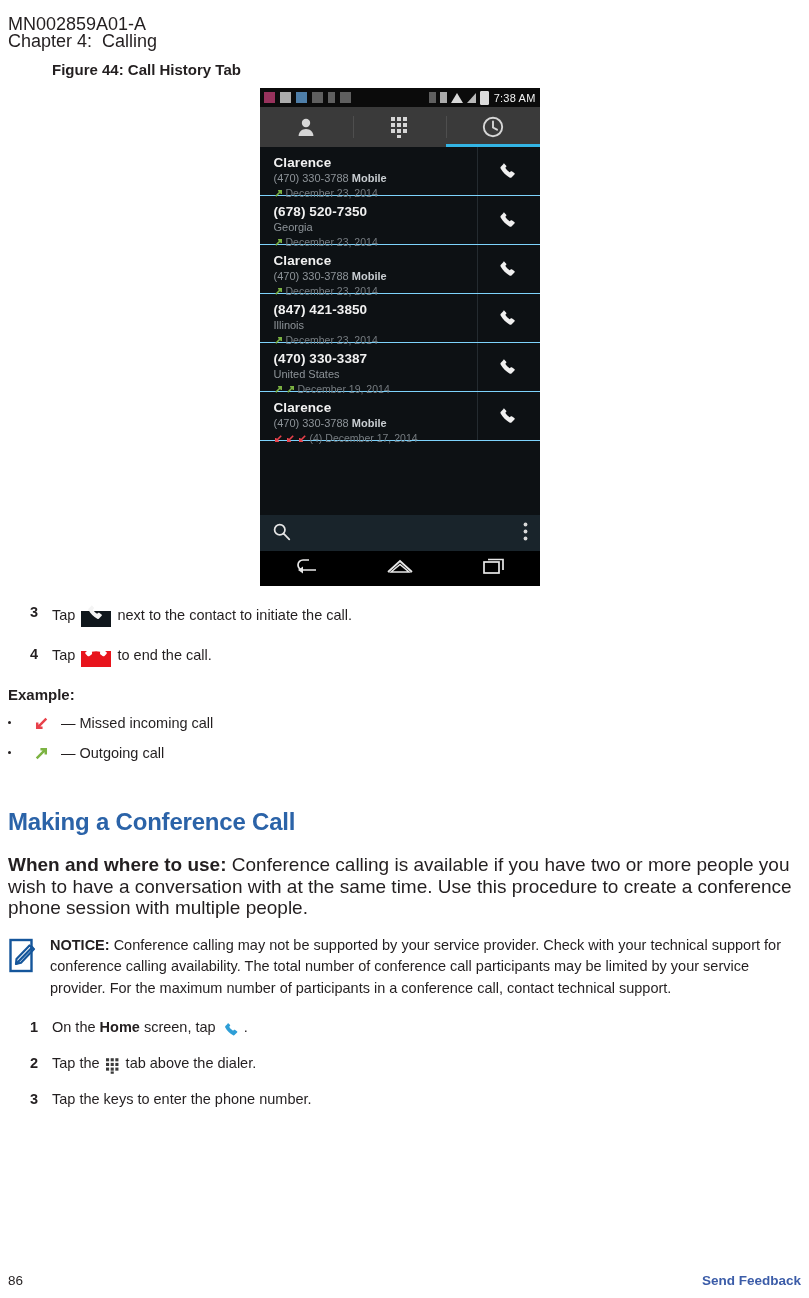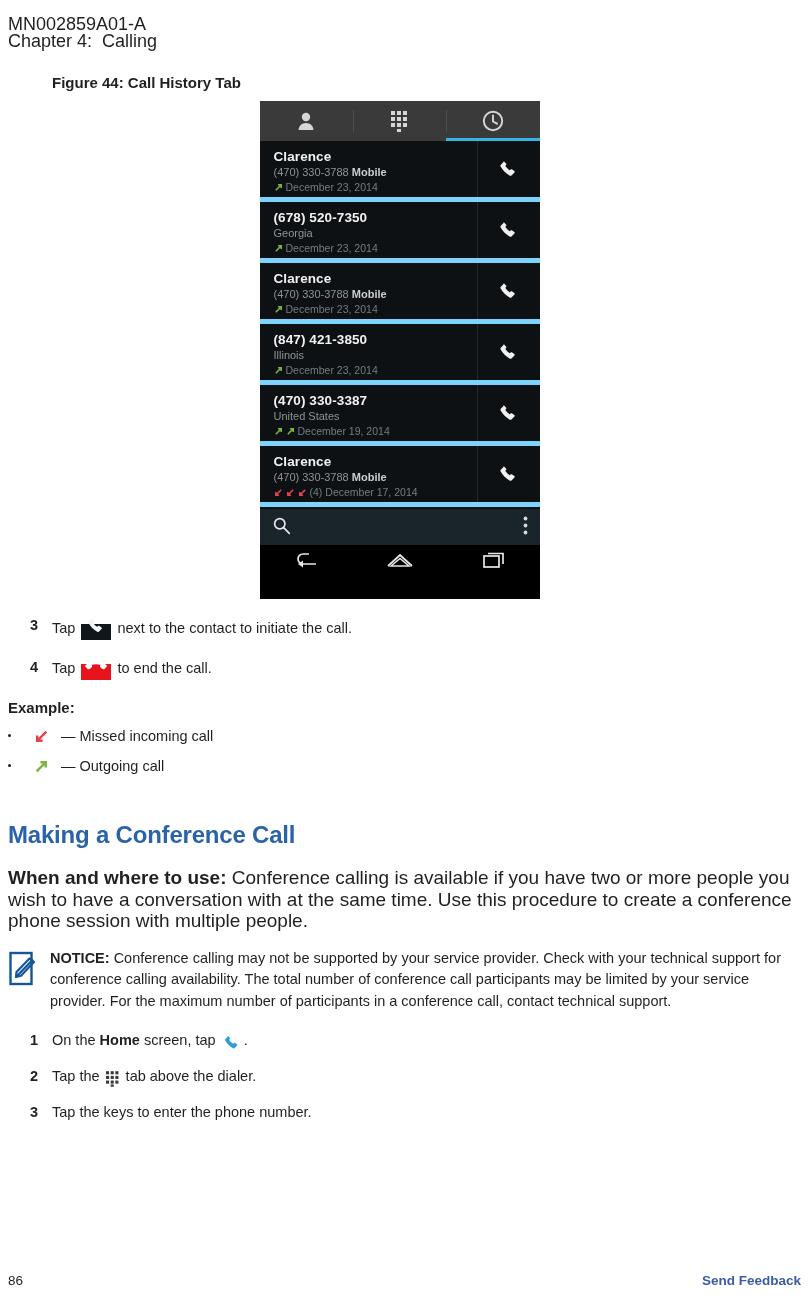--- a/index.html
+++ b/index.html
@@ -32,21 +32,21 @@
     position: absolute;
     left: 8px;
     top: 58px;
     width: 793px;
   }
 
   .figure-title {
     font-size: 15px;
     font-weight: bold;
     color: #231f20;
-    margin: 16px 0 10px 44px;
+    margin: 3px 0 10px 44px;
   }
 
   
   .figure-wrap {
     display: flex;
     justify-content: center;
     margin-left: -10px;
   }
   .phone {
     width: 280px;
@@ -137,24 +137,24 @@
   }
 
   
   .call-list {
     background: #0d1114;
     height: 368px;
     overflow: hidden;
   }
   .call-row {
     position: relative;
-    height: 61px;
+    height: 49px;
     padding: 8px 0 0 14px;
     box-sizing: border-box;
-    border-bottom: 5px solid #7dd3fc;
+    border-bottom: 1px solid #7dd3fc;
   }
   .cr-title {
     color: #f1f1f1;
     font-size: 13.5px;
     font-weight: bold;
     letter-spacing: .1px;
     line-height: 16px;
   }
   .cr-sub {
     color: #8d9398;
@@ -322,20 +322,38 @@
   <div>Chapter 4:  Calling</div>
 </div>
 
 <div class="content">
 
   <div class="figure-title">Figure 44: Call History Tab</div>
 
   <div class="figure-wrap">
     <div class="phone">
 
+      <div class="status-bar">
+        <div class="sb-left">
+          <span class="sb-ico magenta"></span>
+          <span class="sb-ico"></span>
+          <span class="sb-ico blue"></span>
+          <span class="sb-ico dim"></span>
+          <span class="sb-ico dim thin"></span>
+          <span class="sb-ico dim"></span>
+        </div>
+        <div class="sb-right">
+          <span class="sb-ico dim thin"></span>
+          <span class="sb-ico thin"></span>
+          <span class="wifi-tri"></span>
+          <span class="signal-tri"></span>
+          <span class="batt"></span>
+          <span class="sb-time">7:38 AM</span>
+        </div>
+      </div>
 
       <div class="tab-bar">
         <div class="tab">
           <span>
             <svg width="18" height="20" viewBox="0 0 18 20">
                 <circle cx="9" cy="6" r="4.2" fill="#d6d6d6"></circle>
                 <path d="M1.6 19c0-4.2 3.3-7 7.4-7s7.4 2.8 7.4 7z" fill="#d6d6d6"></path>
               </svg>
           </span>
         </div>

